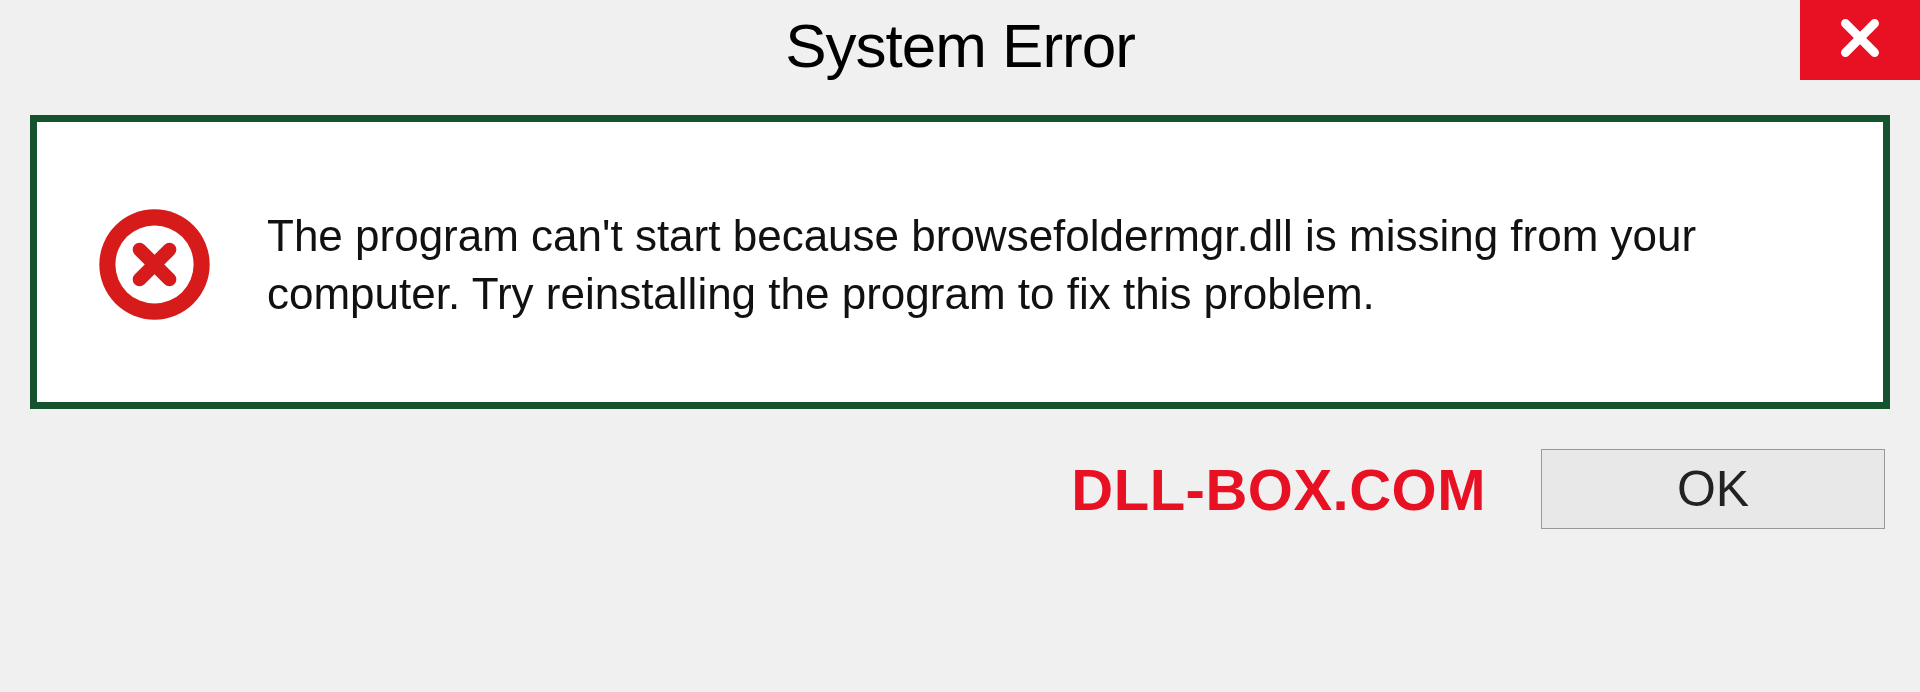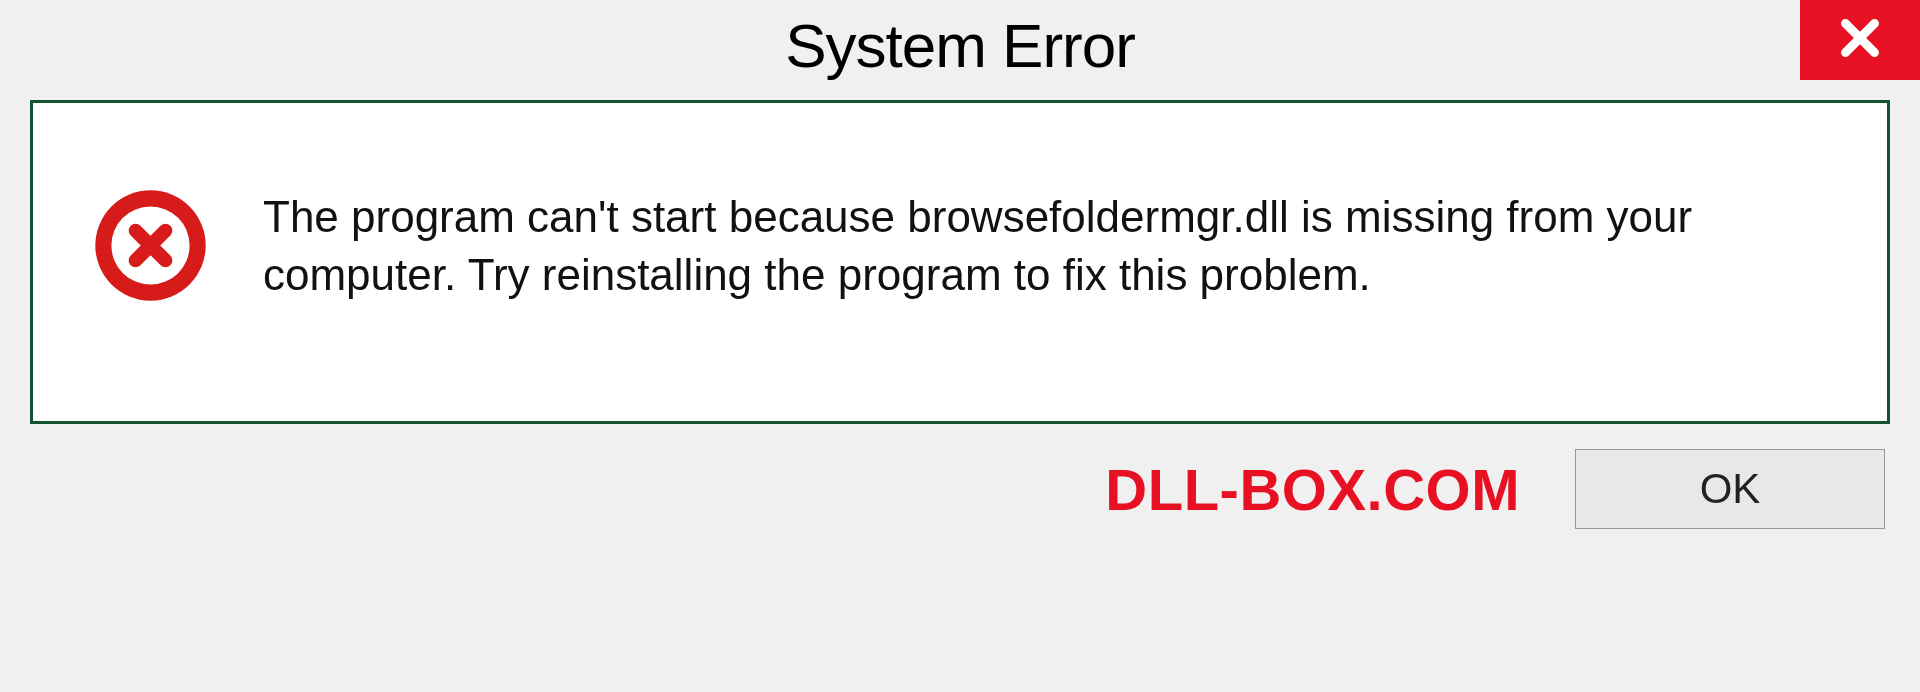--- a/index.html
+++ b/index.html
@@ -44,24 +44,24 @@
       display: flex;
       align-items: center;
       justify-content: center;
       cursor: pointer;
     }
     .close-btn svg {
       width: 50px;
       height: 50px;
     }
     .content-panel {
-      margin: 0 30px;
+      margin: 15px 30px;
       background: #ffffff;
-      border: 3px solid #14532d;
-      padding: 85px 60px 118px 60px;
+      border: 7px solid #14532d;
+      padding: 85px 60px 80px 60px;
       display: flex;
       align-items: center;
       gap: 55px;
     }
     .error-icon {
       flex-shrink: 0;
       width: 115px;
       height: 115px;
     }
     .message {
@@ -79,25 +79,25 @@
       margin-left: 32px;
     }
     .watermark {
       font-size: 58px;
       font-weight: 800;
       color: #e81123;
       letter-spacing: 0.5px;
       font-family: Arial, sans-serif;
     }
     .ok-btn {
-      width: 310px;
+      width: 344px;
       height: 80px;
       background: #e8e8e8;
       border: 1px solid #999;
-      font-size: 42px;
+      font-size: 50px;
       color: #222;
       display: flex;
       align-items: center;
       justify-content: center;
       cursor: pointer;
     }
   </style>
 </head>
 <body>
 

